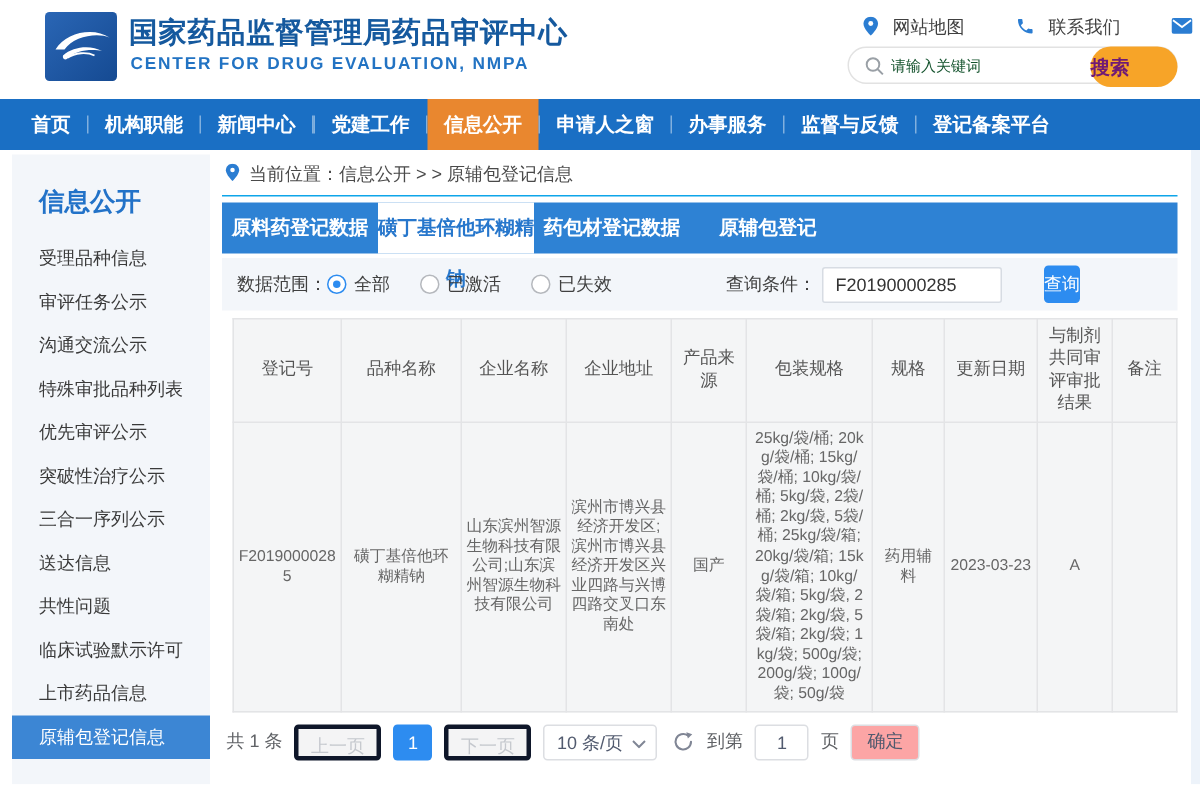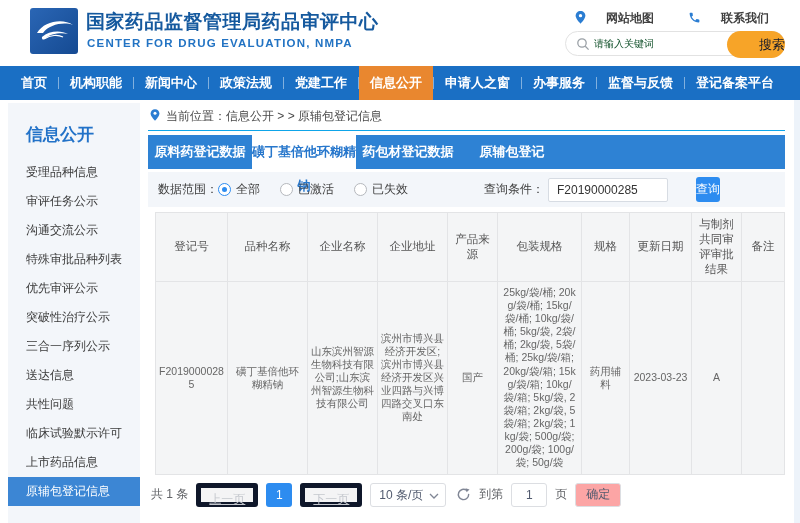--- a/index.html
+++ b/index.html
@@ -8,27 +8,27 @@
           font-family:"Liberation Sans", sans-serif; }
 
   
   .header { position:absolute; top:0; left:0; width:800px; height:66px; background:#fff; }
   .logo { position:absolute; left:30px; top:8px; width:48px; height:46px; }
   .brand-title { position:absolute; left:86px; top:9px; font-size:19px; font-weight:bold;
                  color:#15599e; letter-spacing:0.5px; }
   .brand-sub { position:absolute; left:87px; top:37px; font-size:11.5px; font-weight:bold;
                color:#2273c3; letter-spacing:1.2px; }
   .toplinks { position:absolute; top:10px; left:575px; display:flex; gap:34px; font-size:12px; color:#404040; }
-  .toplink { display:flex; align-items:center; gap:20px; cursor:pointer; white-space:nowrap;font-weight:bold; }
+  .toplink { display:flex; align-items:center; gap:9px; cursor:pointer; white-space:nowrap; }
   .hsearch { position:absolute; top:31px; left:565px; width:220px; height:25px;
              border:1px solid #e2e2e2; border-radius:13px; background:#fff; }
   .hsearch .mag { position:absolute; left:10px; top:5px; }
   .hsearch .ph { position:absolute; left:28px; top:5px; font-size:10px; color:#14532d; }
   .hsearch .go { position:absolute; right:-1px; top:-1px; width:58px; height:27px; background:#f7a428;
-                 border:none; border-radius:14px; color:#0f172a; font-size:13px; line-height:27px; text-align:right; }
+                 border:none; border-radius:14px; color:#701a75; font-size:13px; line-height:27px; text-align:left;font-weight:bold; }
 
   
   .nav { position:absolute; top:66px; left:0; width:800px; height:34px; background:#1a6fc4;
          display:flex; align-items:center; padding:0 10px; }
   .nav-item { padding:0 11px; height:34px; line-height:34px; color:#fff; font-size:13px;
               font-weight:bold; white-space:nowrap; }
   .nav-item.active { background:#e9872f; }
   .nav-sep { width:1px; height:12px; background:rgba(255,255,255,.45); }
 
   
@@ -64,22 +64,22 @@
   table.grid { margin:5px 0 0 7px; width:629px; border-collapse:collapse; table-layout:fixed;
                background:#f4f5f6; }
   .grid th { border:1px solid #e3e4e6; font-size:11.5px; font-weight:normal; color:#555;
              height:44px; padding:4px 2px; text-align:center; vertical-align:middle; line-height:1.3; }
   .grid td { border:1px solid #e3e4e6; font-size:10.5px; color:#666; text-align:center;
              vertical-align:middle; padding:4px 3px; line-height:1.25; word-break:break-all; }
   .grid td:nth-child(8) { white-space:nowrap; }
 
   
   .pager { margin:8px 0 0 3px; display:flex; align-items:center; gap:8px; font-size:12px; color:#606266; }
-  .pg-btn { padding:0 8px; height:24px; line-height:22px; background:#f4f4f5; border:5px solid #0f172a;
-            border-radius:3px; color:#c5c8ce;text-decoration:underline; }
+  .pg-btn { padding:0 8px; height:24px; line-height:22px; background:#f4f4f5; border:3px solid #0f172a;
+            border-radius:3px; color:#c5c8ce; }
   .pg-cur { width:26px; height:24px; background:#2d8cf0; border-radius:3px; color:#fff;
             text-align:center; line-height:24px; }
   .pg-select { height:24px; border:1px solid #dcdee2; border-radius:3px; background:#fff;
                padding:0 6px 0 8px; line-height:22px; display:flex; align-items:center; gap:6px; color:#515a6e; }
   .pg-input { width:36px; height:24px; border:1px solid #dcdee2; border-radius:3px; text-align:center;
               font-size:12px; color:#515a6e; font-family:"Liberation Sans",sans-serif; }
   .pg-confirm { height:24px; padding:0 10px; border:1px solid #dcdee2; border-radius:3px; background:#fca5a5;
                 color:#515a6e; font-size:12px; }
   .pg-refresh { display:flex; align-items:center; margin-left:2px; }
 
@@ -149,21 +149,20 @@
     </div>
   </div>
 
   <div class="nav">
     <a class="nav-item">首页</a>
       <span class="nav-sep"></span>
     <a class="nav-item">机构职能</a>
       <span class="nav-sep"></span>
     <a class="nav-item">新闻中心</a>
       <span class="nav-sep"></span>
-    <a class="nav-item">政策法规</a>
       <span class="nav-sep"></span>
     <a class="nav-item">党建工作</a>
       <span class="nav-sep"></span>
     <a class="nav-item active">信息公开</a>
       <span class="nav-sep"></span>
     <a class="nav-item">申请人之窗</a>
       <span class="nav-sep"></span>
     <a class="nav-item">办事服务</a>
       <span class="nav-sep"></span>
     <a class="nav-item">监督与反馈</a>

